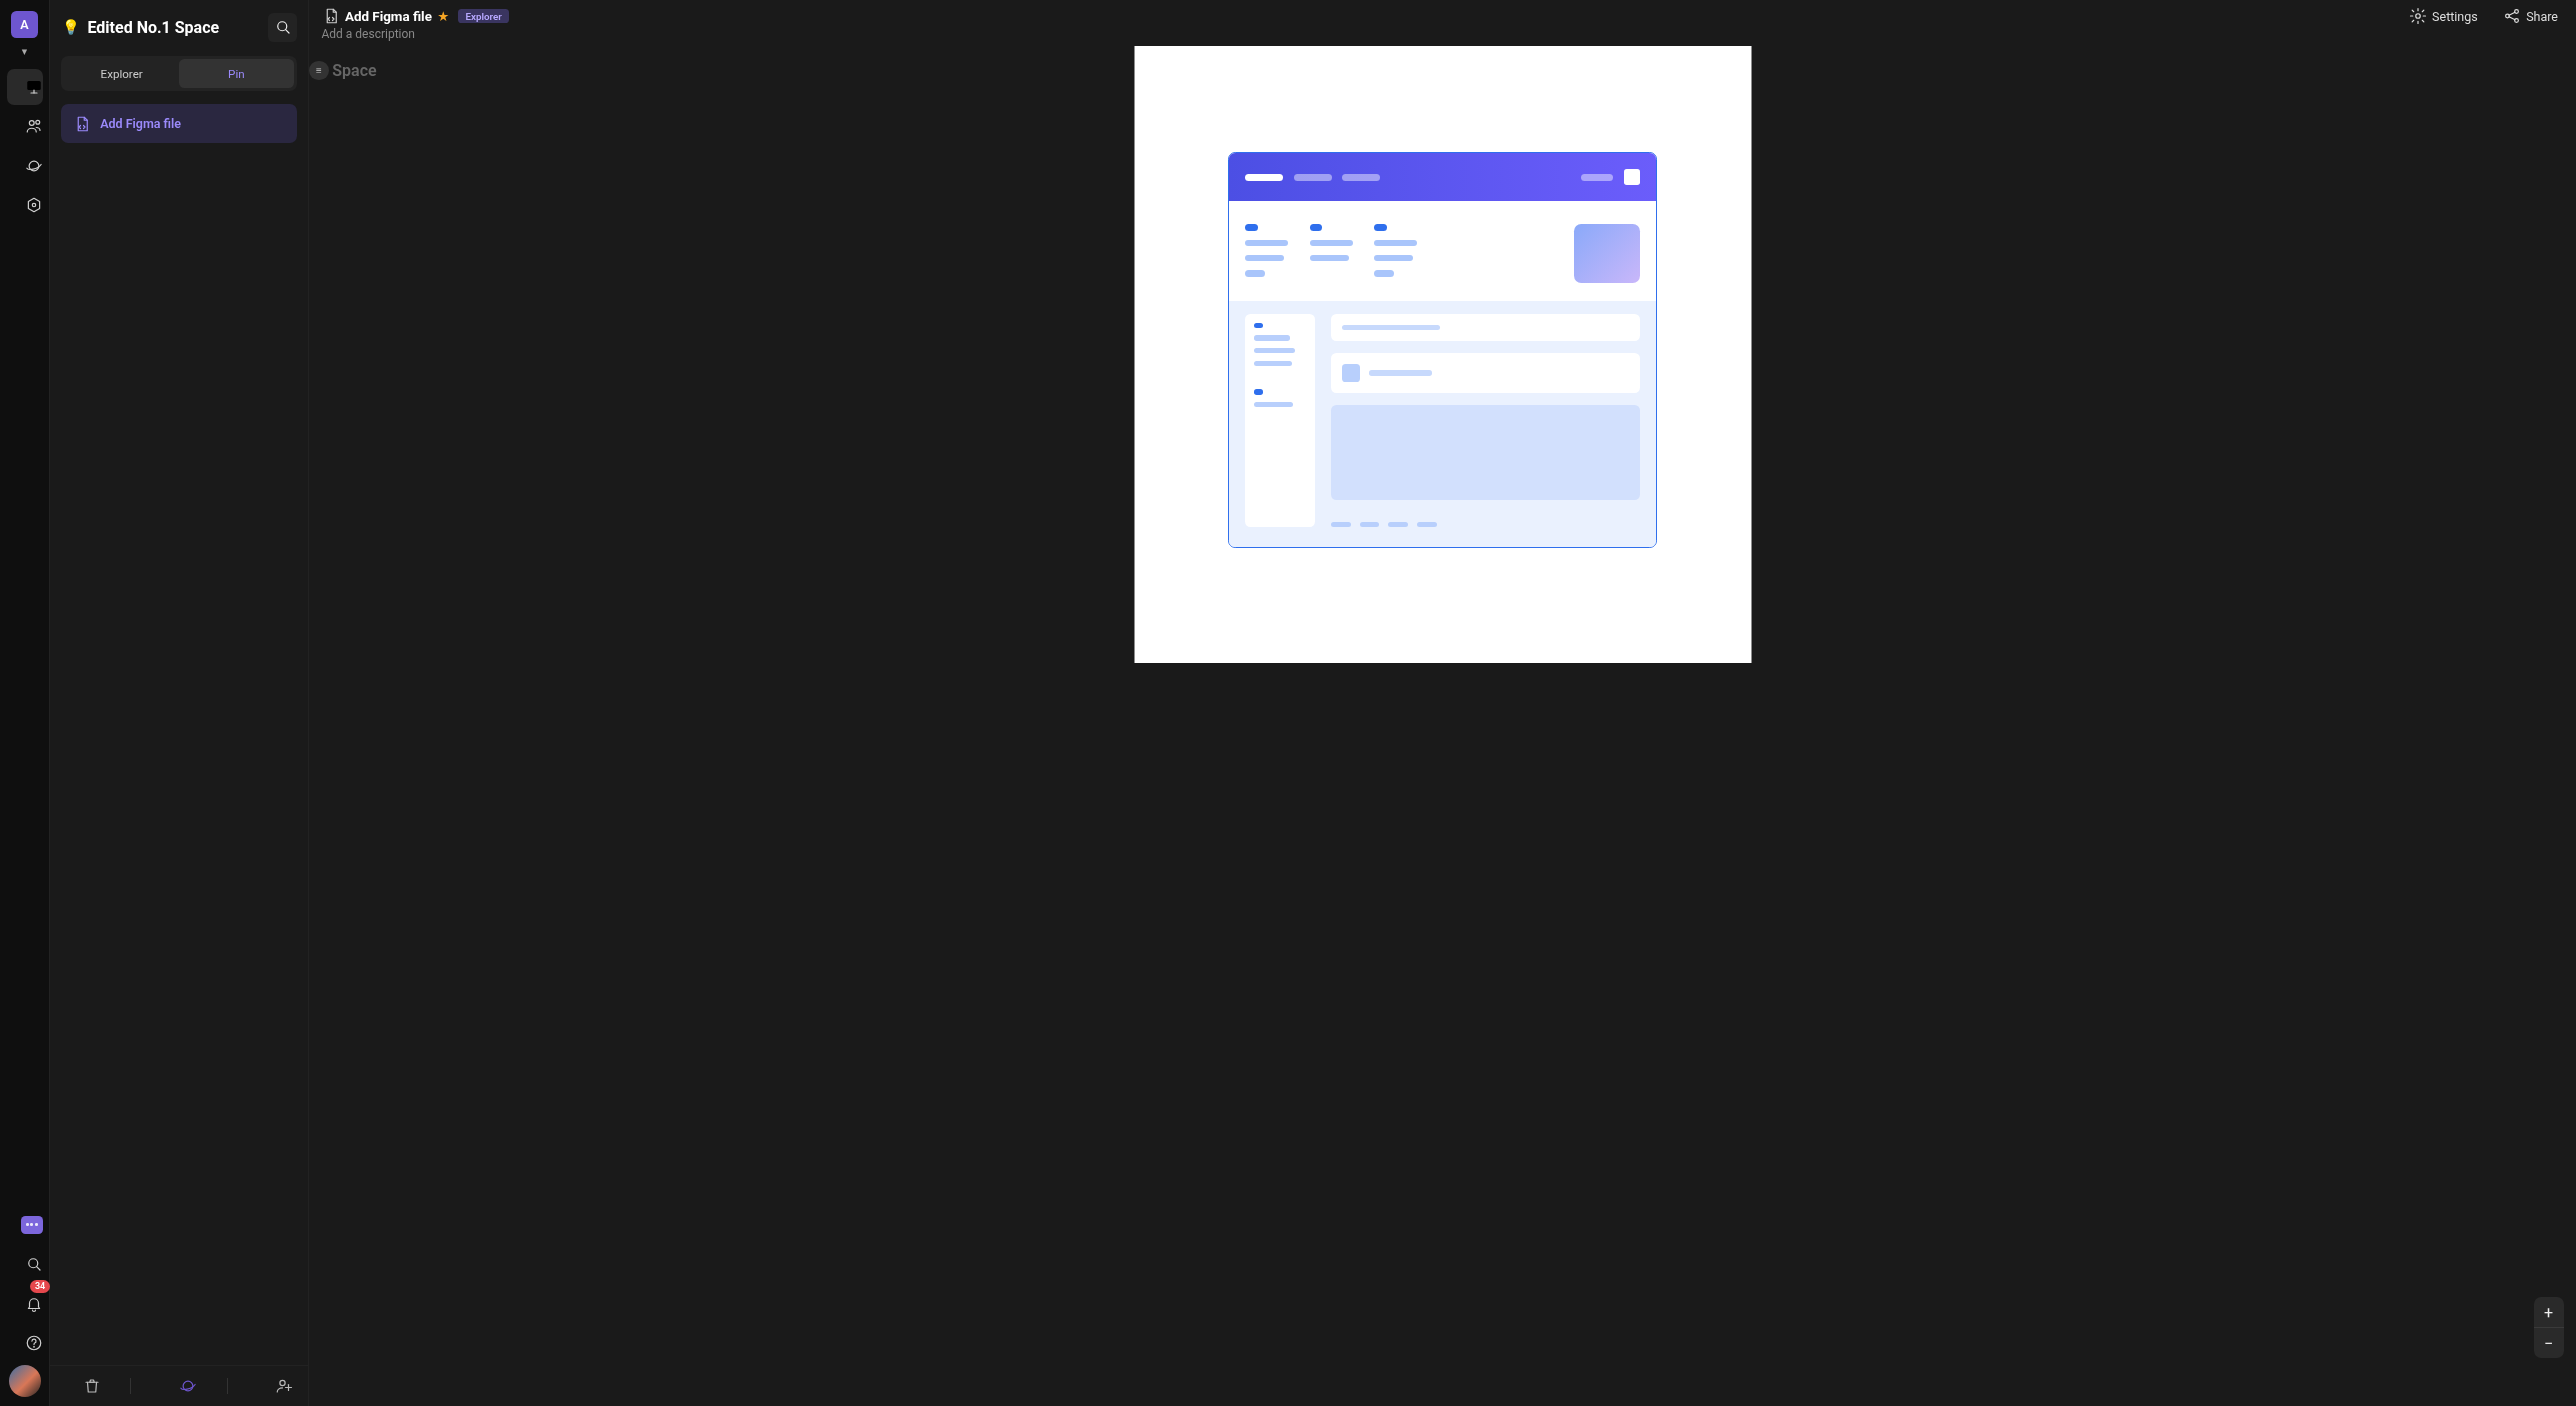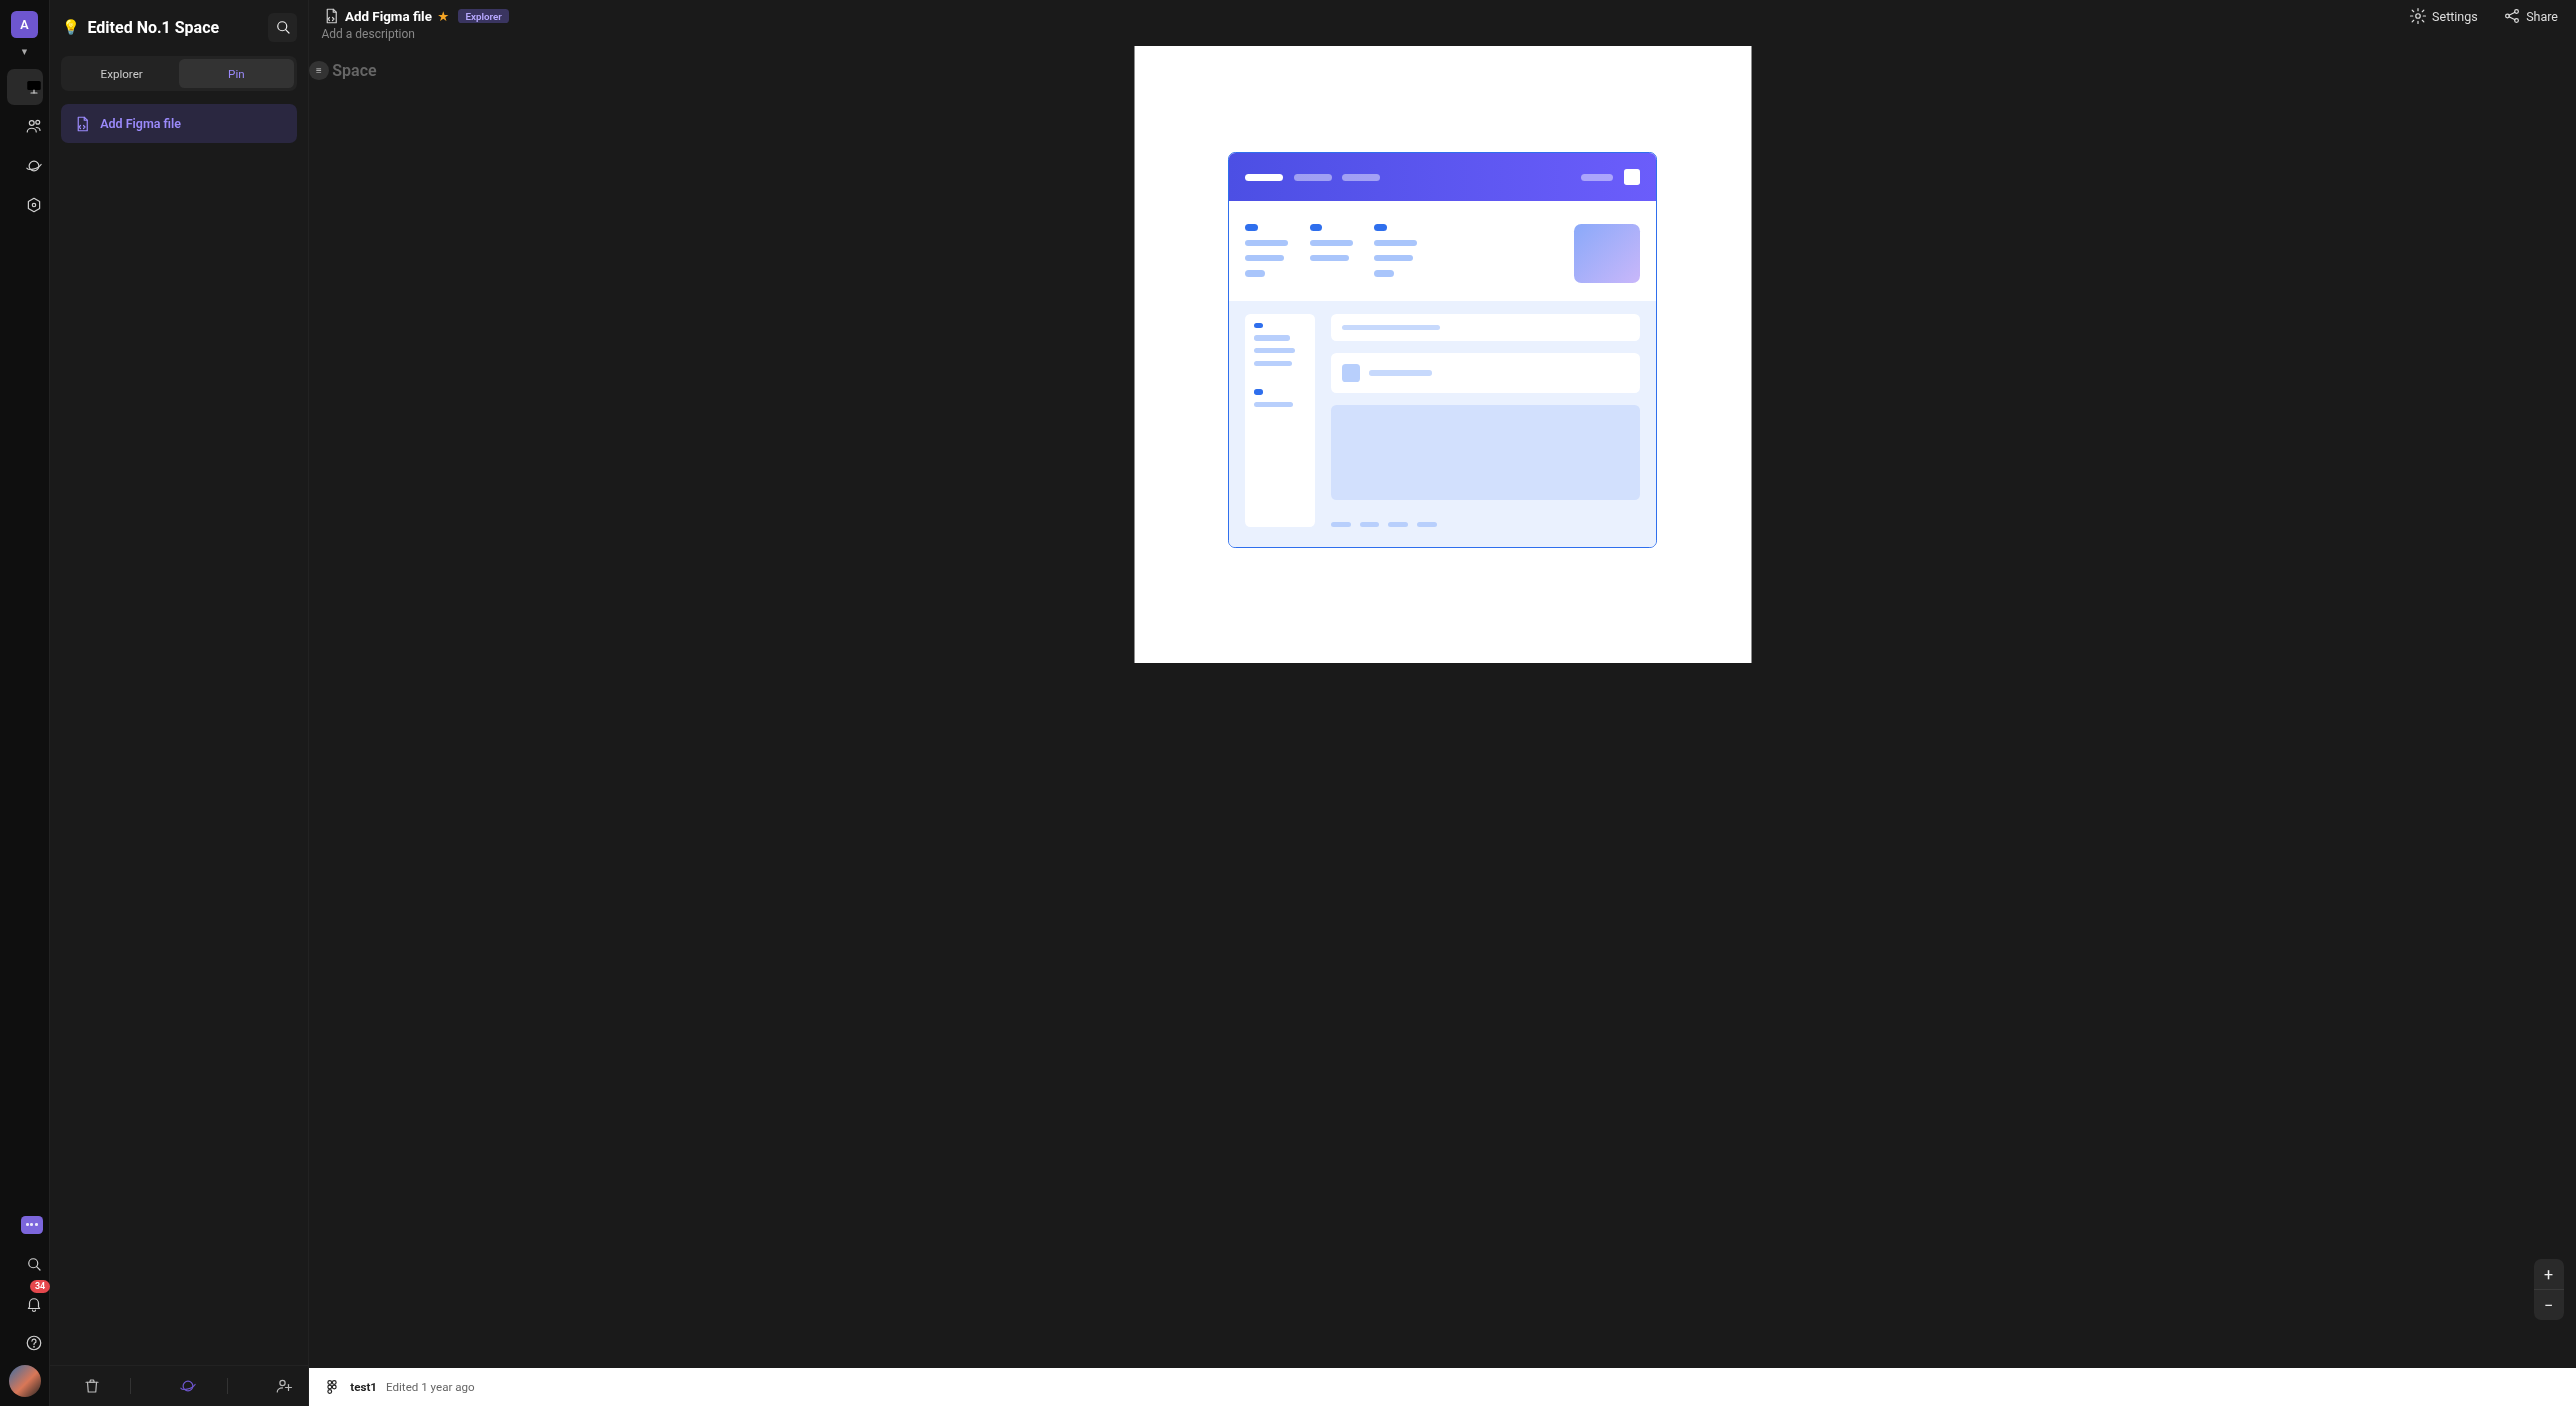--- a/index.html
+++ b/index.html
@@ -318,27 +318,16 @@
         </div>
       </div>
 
       <div class="zoom">
         <button>+</button>
         <hr>
         <button>−</button>
       </div>
     </div>
 
-    <div class="statusbar">
-      <svg class="ic" viewBox="0 0 24 24" style="color:#222">
-          <circle cx="9" cy="6" r="2.5"></circle>
-          <circle cx="15" cy="6" r="2.5"></circle>
-          <circle cx="9" cy="12" r="2.5"></circle>
-          <circle cx="15" cy="12" r="2.5"></circle>
-          <circle cx="9" cy="18" r="2.5"></circle>
-        </svg>
-      <span class="fn">test1</span>
-      <span class="ed">Edited 1 year ago</span>
-    </div>
   </div>
 
 </div>
 
 
 </body></html>

